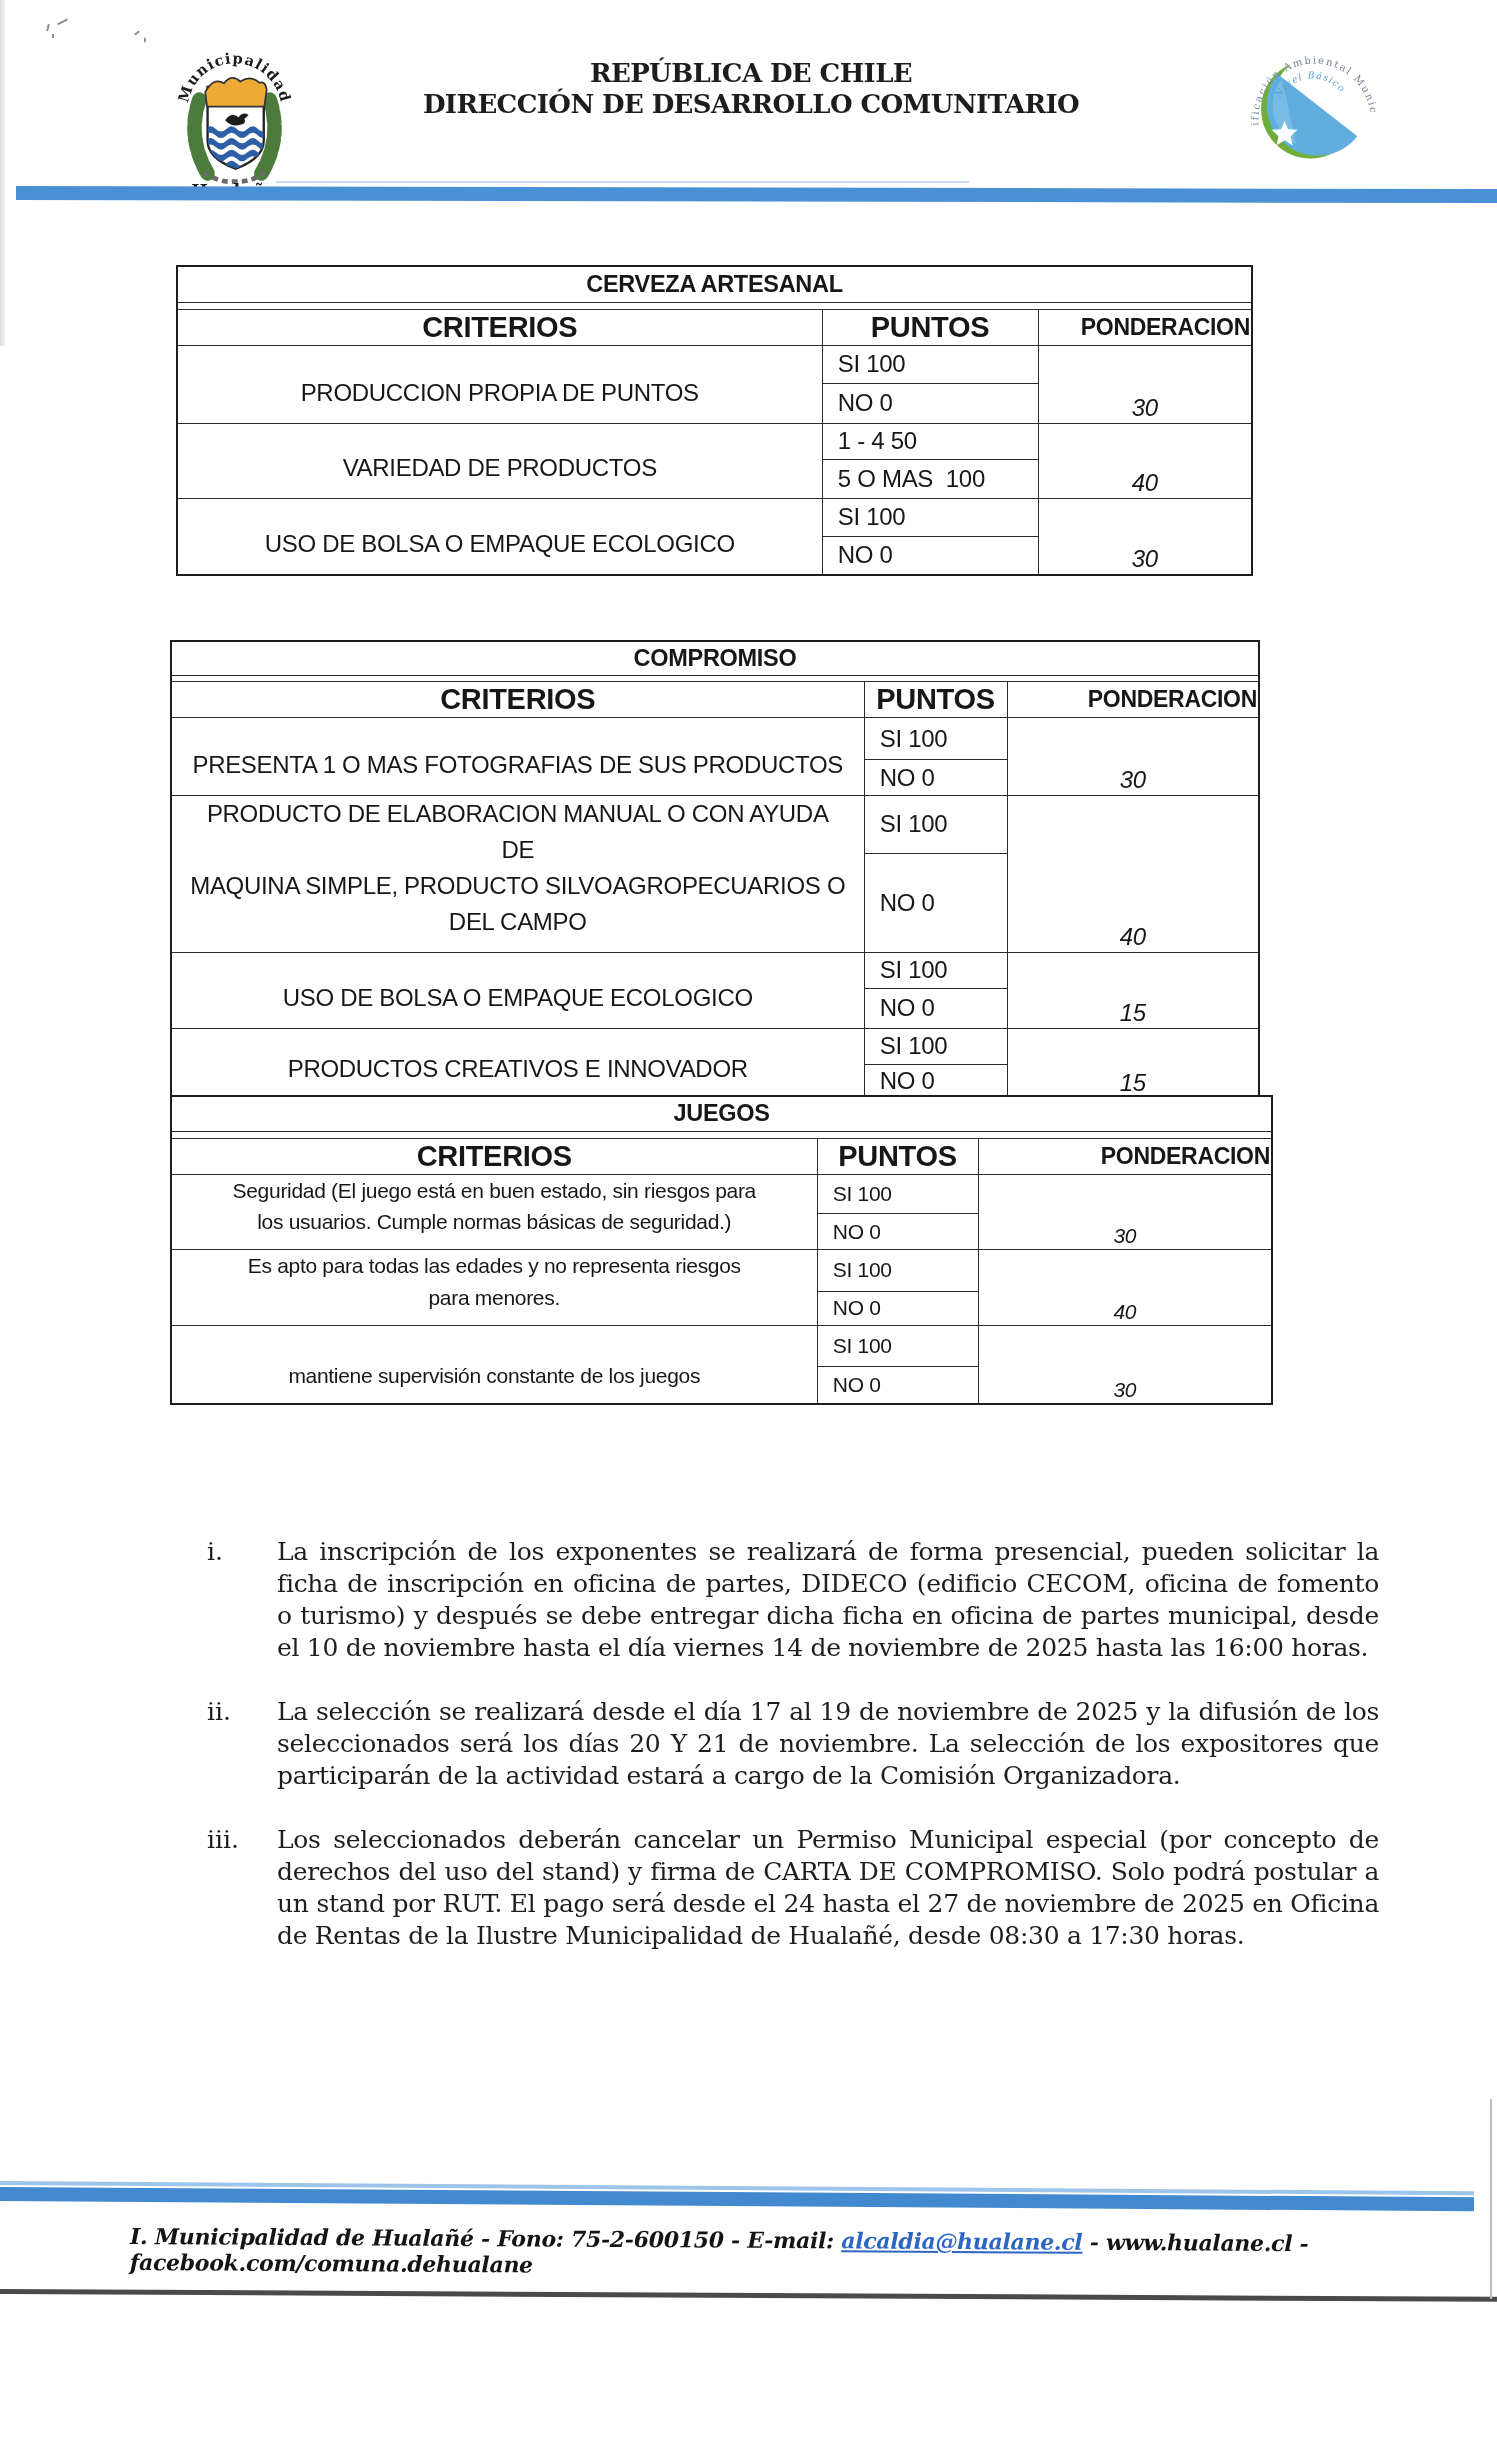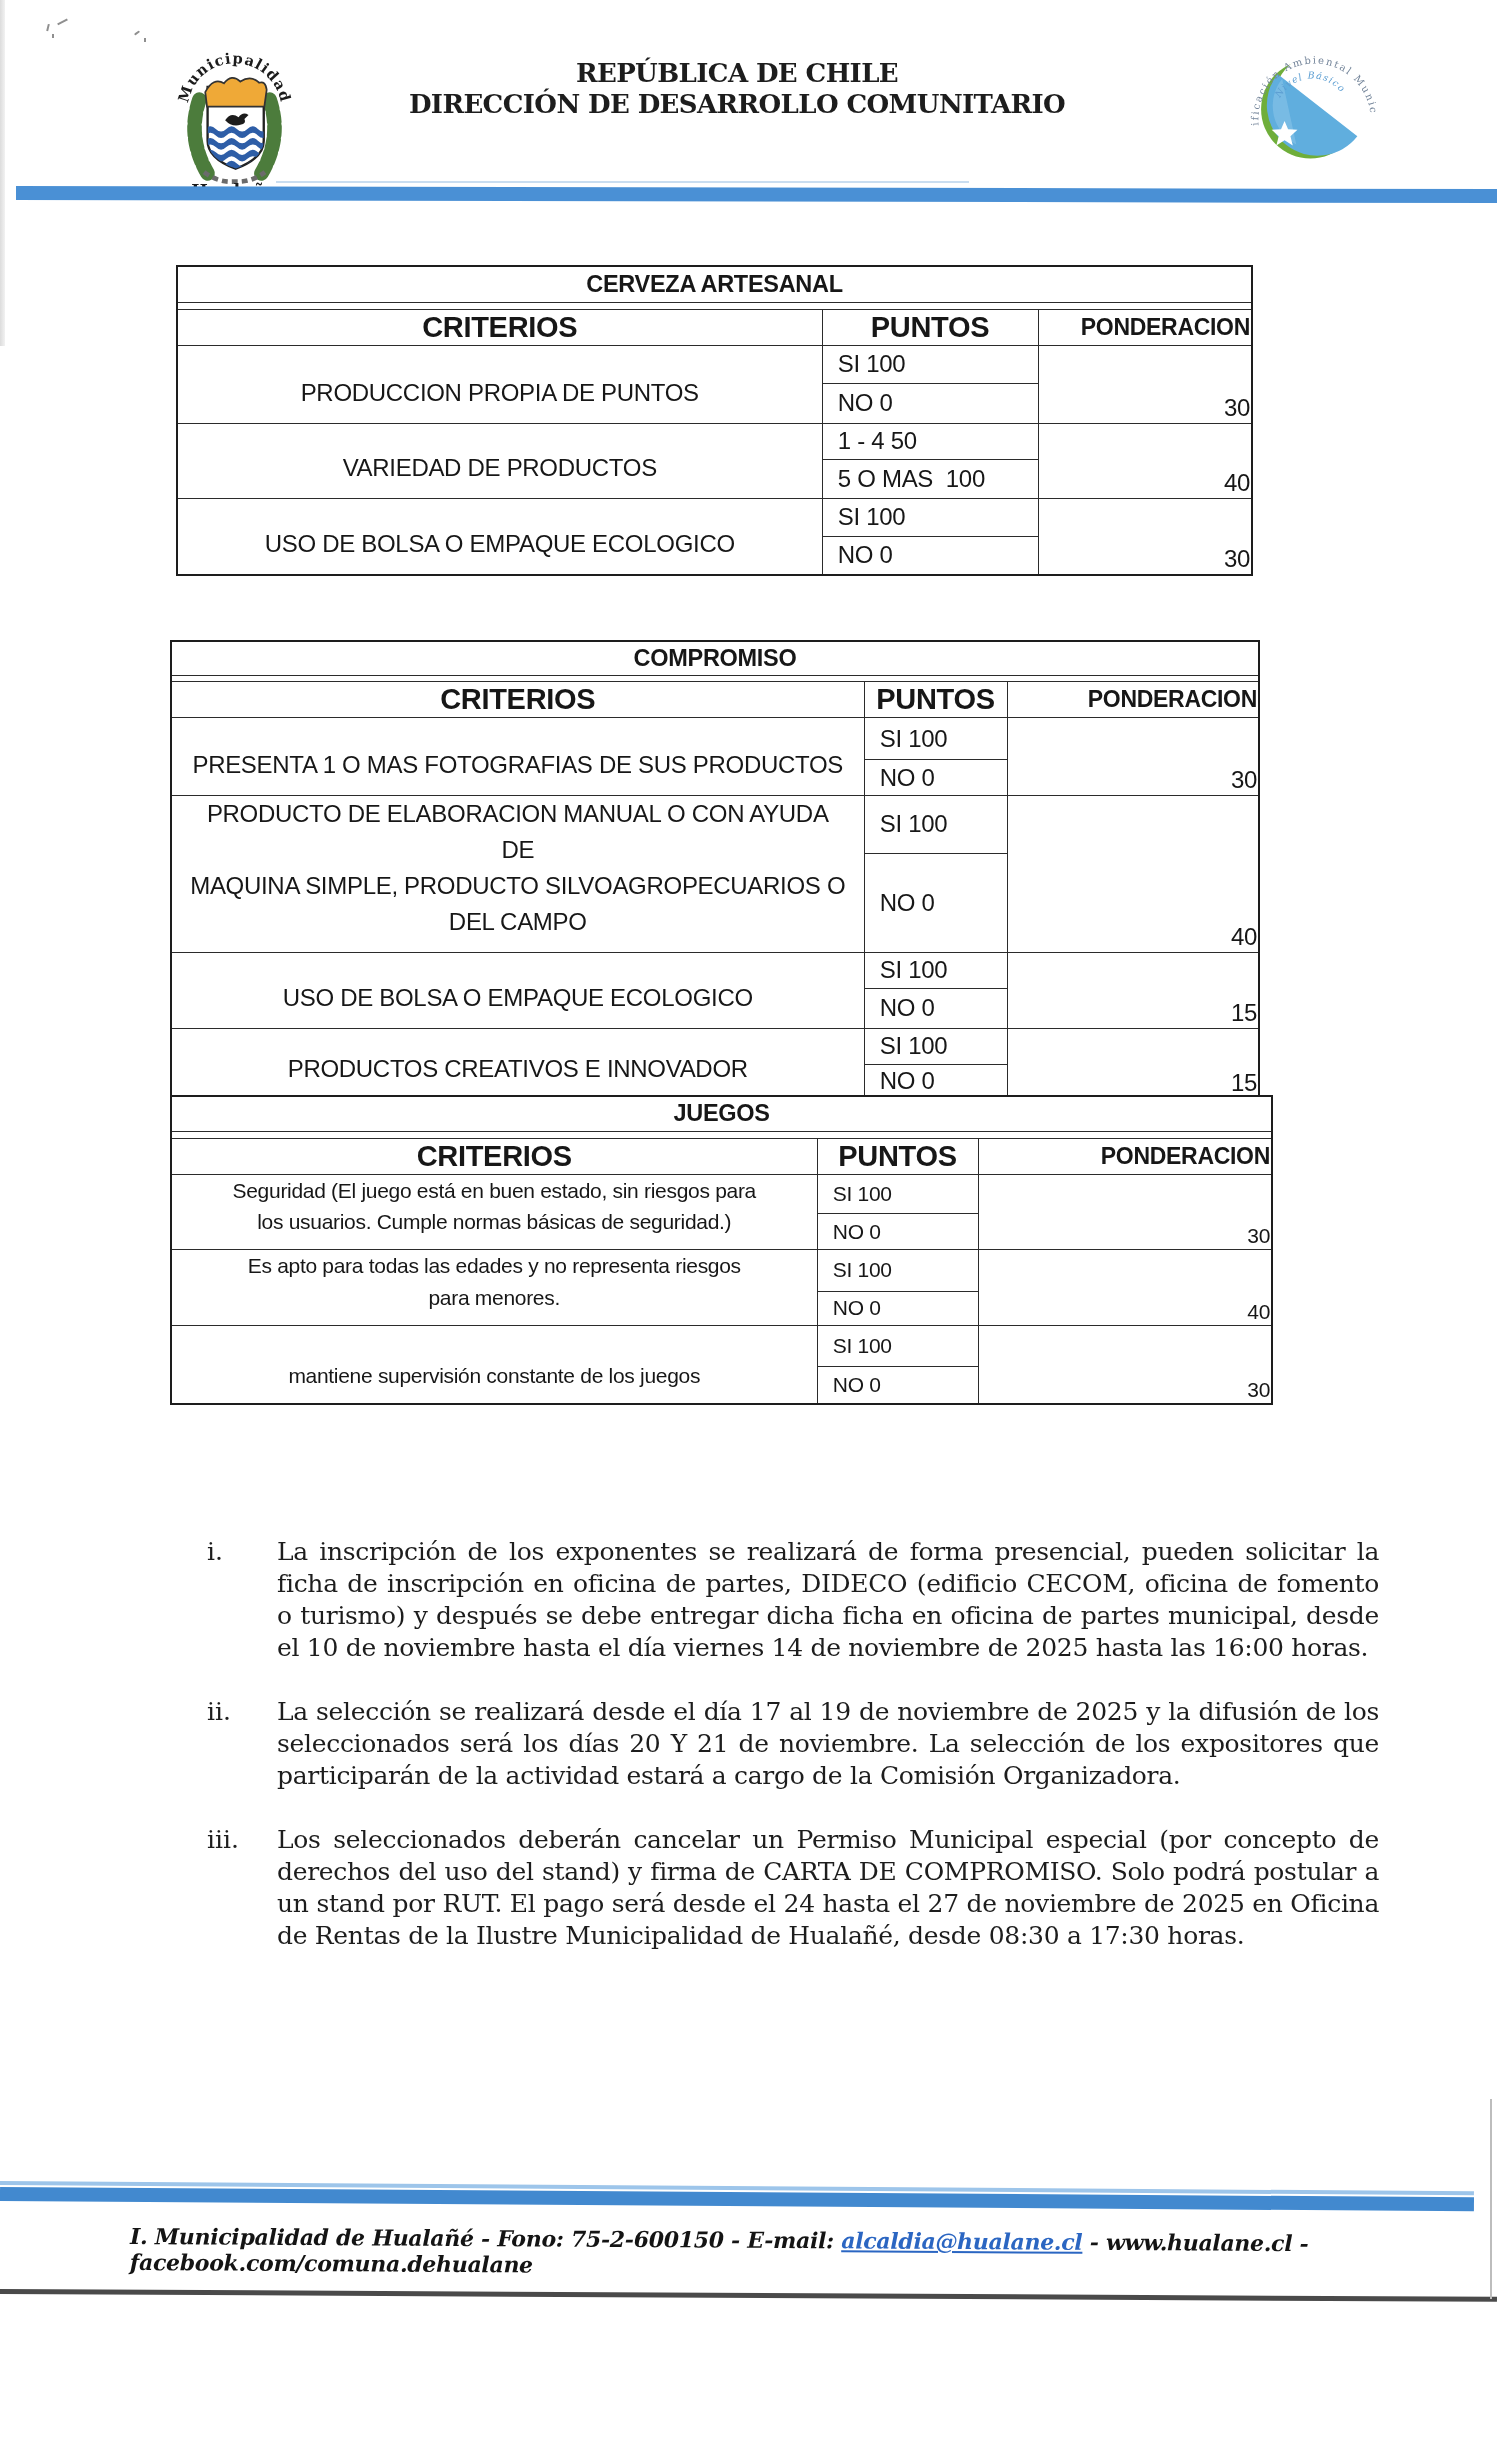--- a/index.html
+++ b/index.html
@@ -10,21 +10,21 @@
     background:linear-gradient(90deg,#dcdcdc,#f2f2f2);}
   .right-edge{position:absolute;left:1490px;top:2099px;width:1.8px;height:200px;background:#bdbdbd;}
   .scribble{position:absolute;background:#8f8f8f;}
   .s1{left:47px;top:23.5px;width:1.8px;height:7px;transform:rotate(14deg);}
   .s2{left:57px;top:21px;width:10.6px;height:1.8px;transform:rotate(-28deg);}
   .s3{left:52px;top:34px;width:1.8px;height:3.5px;}
   .s4{left:134px;top:32px;width:5.9px;height:1.8px;transform:rotate(-35deg);border-radius:1.8px;}
   .s5{left:144px;top:38px;width:1.8px;height:3.5px;}
 
   
-  .org-lines{position:absolute;left:270px;top:58px;width:934px;text-align:center;
+  .org-lines{position:absolute;left:284px;top:58px;width:934px;text-align:center;
      font-family:"DejaVu Serif",serif;font-weight:bold;font-size:26px;line-height:31px;
      letter-spacing:-0.6px;color:#1d1d1d;}
   .seal-left{position:absolute;left:176px;top:34px;}
   .seal-right{position:absolute;left:1247px;top:34px;}
   .bar-light{position:absolute;left:276px;top:181px;width:693px;height:2.3px;background:#c9ddf0;}
   .bar-blue{position:absolute;left:16.4px;top:186px;width:1481px;height:14px;background:#4a90d5;
      transform:rotate(0.12deg);transform-origin:left center;}
 
   
   .tblwrap{position:absolute;}
@@ -32,21 +32,21 @@
      font-family:"Liberation Sans",sans-serif;color:#171717;letter-spacing:-0.3px;
      border:2.9px solid #1d1d1d;}
   table.crit td{border:1.8px solid #2b2b2b;overflow:hidden;}
   td.t-title{font-weight:bold;text-align:center;font-size:23.5px;}
   tr.gap td{padding:0;}
   td.h{font-weight:bold;text-align:center;font-size:29px;}
   td.h-pond{font-weight:bold;text-align:right;font-size:23px;padding-left:9.4px;}
   td.c{ text-align:center;vertical-align:bottom;padding:0 17.6px 11.7px 17.6px;
         white-space:pre-line;line-height:1.5;}
   td.p{ text-align:left;vertical-align:middle;padding-left:15.3px;white-space:pre-wrap;}
-  td.w{ text-align:right;vertical-align:bottom;}
+  td.w{ text-align:center;vertical-align:bottom;font-style:italic;}
   .f41{font-size:24px;} .f36{font-size:21px;}
 
   
   .sec-head{position:absolute;left:207px;top:1463px;width:1116px;
      font-family:"DejaVu Serif",serif;font-size:27px;color:#1b1b1b;}
   .sec-head .b{font-weight:bold;letter-spacing:0.3px;}
   .items{position:absolute;left:207px;top:1536px;width:1172px;
      font-family:"DejaVu Serif",serif;font-size:25px;line-height:32px;color:#1d1d1d;}
   .item{display:flex;margin-bottom:32px;}
   .item .num{flex:0 0 70px;}

